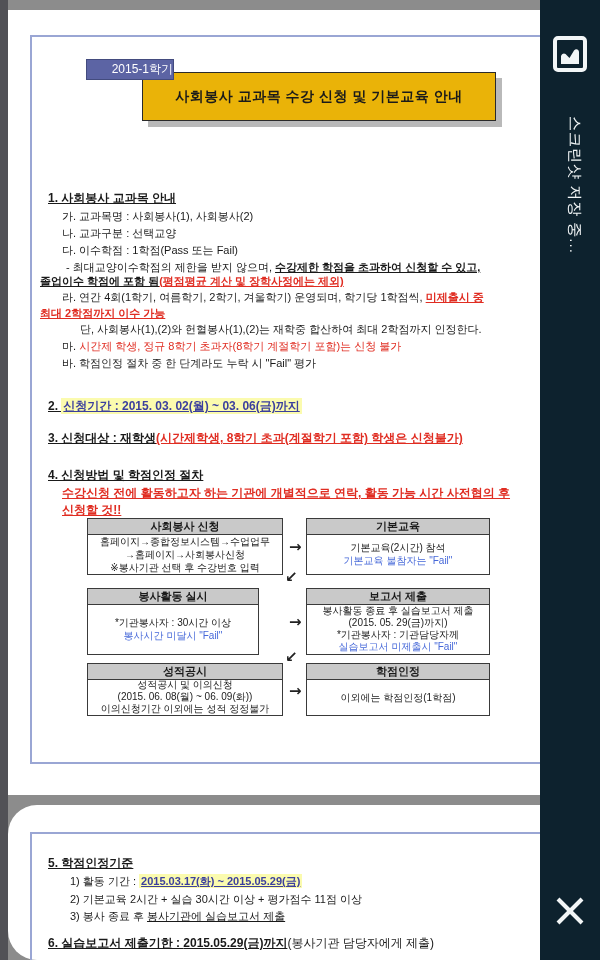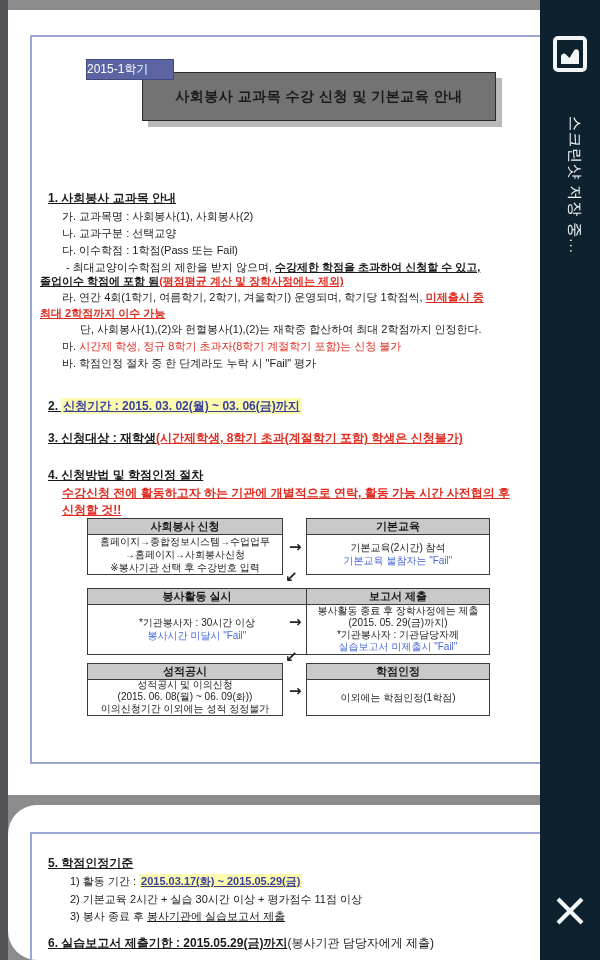--- a/index.html
+++ b/index.html
@@ -13,25 +13,25 @@
   .page{position:absolute;left:8px;background:#ffffff;}
   .page1{top:10px;width:592px;height:785px;}
   .page2{top:805px;width:592px;height:155px;border-radius:29px;}
   .inner-border{position:absolute;border:2px solid #9aa6d4;background:transparent;}
   .p1-border{left:22px;top:25px;width:562px;height:725px;}
   .p2-border{left:22px;top:27px;width:562px;height:200px;}
 
   .badge{
     position:absolute;left:78px;top:49px;width:86px;height:19px;
     background:#5c64a4;border:1px solid #434b7e;color:#ffffff;
-    font-size:12px;line-height:19px;text-align:left;z-index:3;
+    font-size:12px;line-height:19px;text-align:right;z-index:3;
   }
   .title-box{
     position:absolute;left:134px;top:62px;width:352px;height:47px;
-    background:#737373;border:1px solid #2a2a2a;
+    background:#eab308;border:1px solid #2a2a2a;
     box-shadow:6px 6px 0 #b9b9b9;
     display:flex;align-items:center;justify-content:center;
     font-size:14px;font-weight:bold;letter-spacing:.5px;z-index:2;
   }
 
   .ln{position:absolute;font-size:11px;white-space:nowrap;}
   .ln12{font-size:12px;}
   .b{font-weight:bold;text-decoration:underline;}
   .red{color:#e02d22;}
   .blue{color:#4668d9;}
@@ -112,32 +112,32 @@
     <div class="arrow" style="left:281px;top:528px;">→</div>
     <div class="fbox" style="left:298px;top:508px;width:184px;height:57px;">
       <div class="fhead">기본교육</div>
       <div class="fbody">
         <div>기본교육(2시간) 참석</div>
         <div class="blue">기본교육 불참자는 "Fail"</div>
       </div>
     </div>
     <div class="arrow" style="left:277px;top:558px;">↙</div>
 
-    <div class="fbox" style="left:79px;top:578px;width:220px;height:67px;">
+    <div class="fbox" style="left:79px;top:578px;width:172px;height:67px;">
       <div class="fhead">봉사활동 실시</div>
       <div class="fbody">
         <div>*기관봉사자 : 30시간 이상</div>
         <div class="blue">봉사시간 미달시 "Fail"</div>
       </div>
     </div>
     <div class="arrow" style="left:281px;top:603px;">→</div>
     <div class="fbox" style="left:298px;top:578px;width:184px;height:67px;">
       <div class="fhead">보고서 제출</div>
       <div class="fbody" style="line-height:12px;">
-        <div>봉사활동 종료 후 장학사정에는 제출</div>
+        <div>봉사활동 종료 후 실습보고서 제출</div>
         <div>(2015. 05. 29(금)까지)</div>
         <div>*기관봉사자 : 기관담당자께</div>
         <div class="blue">실습보고서 미제출시 "Fail"</div>
       </div>
     </div>
     <div class="arrow" style="left:277px;top:638px;">↙</div>
 
     <div class="fbox" style="left:79px;top:653px;width:196px;height:53px;">
       <div class="fhead">성적공시</div>
       <div class="fbody" style="line-height:12px;">

